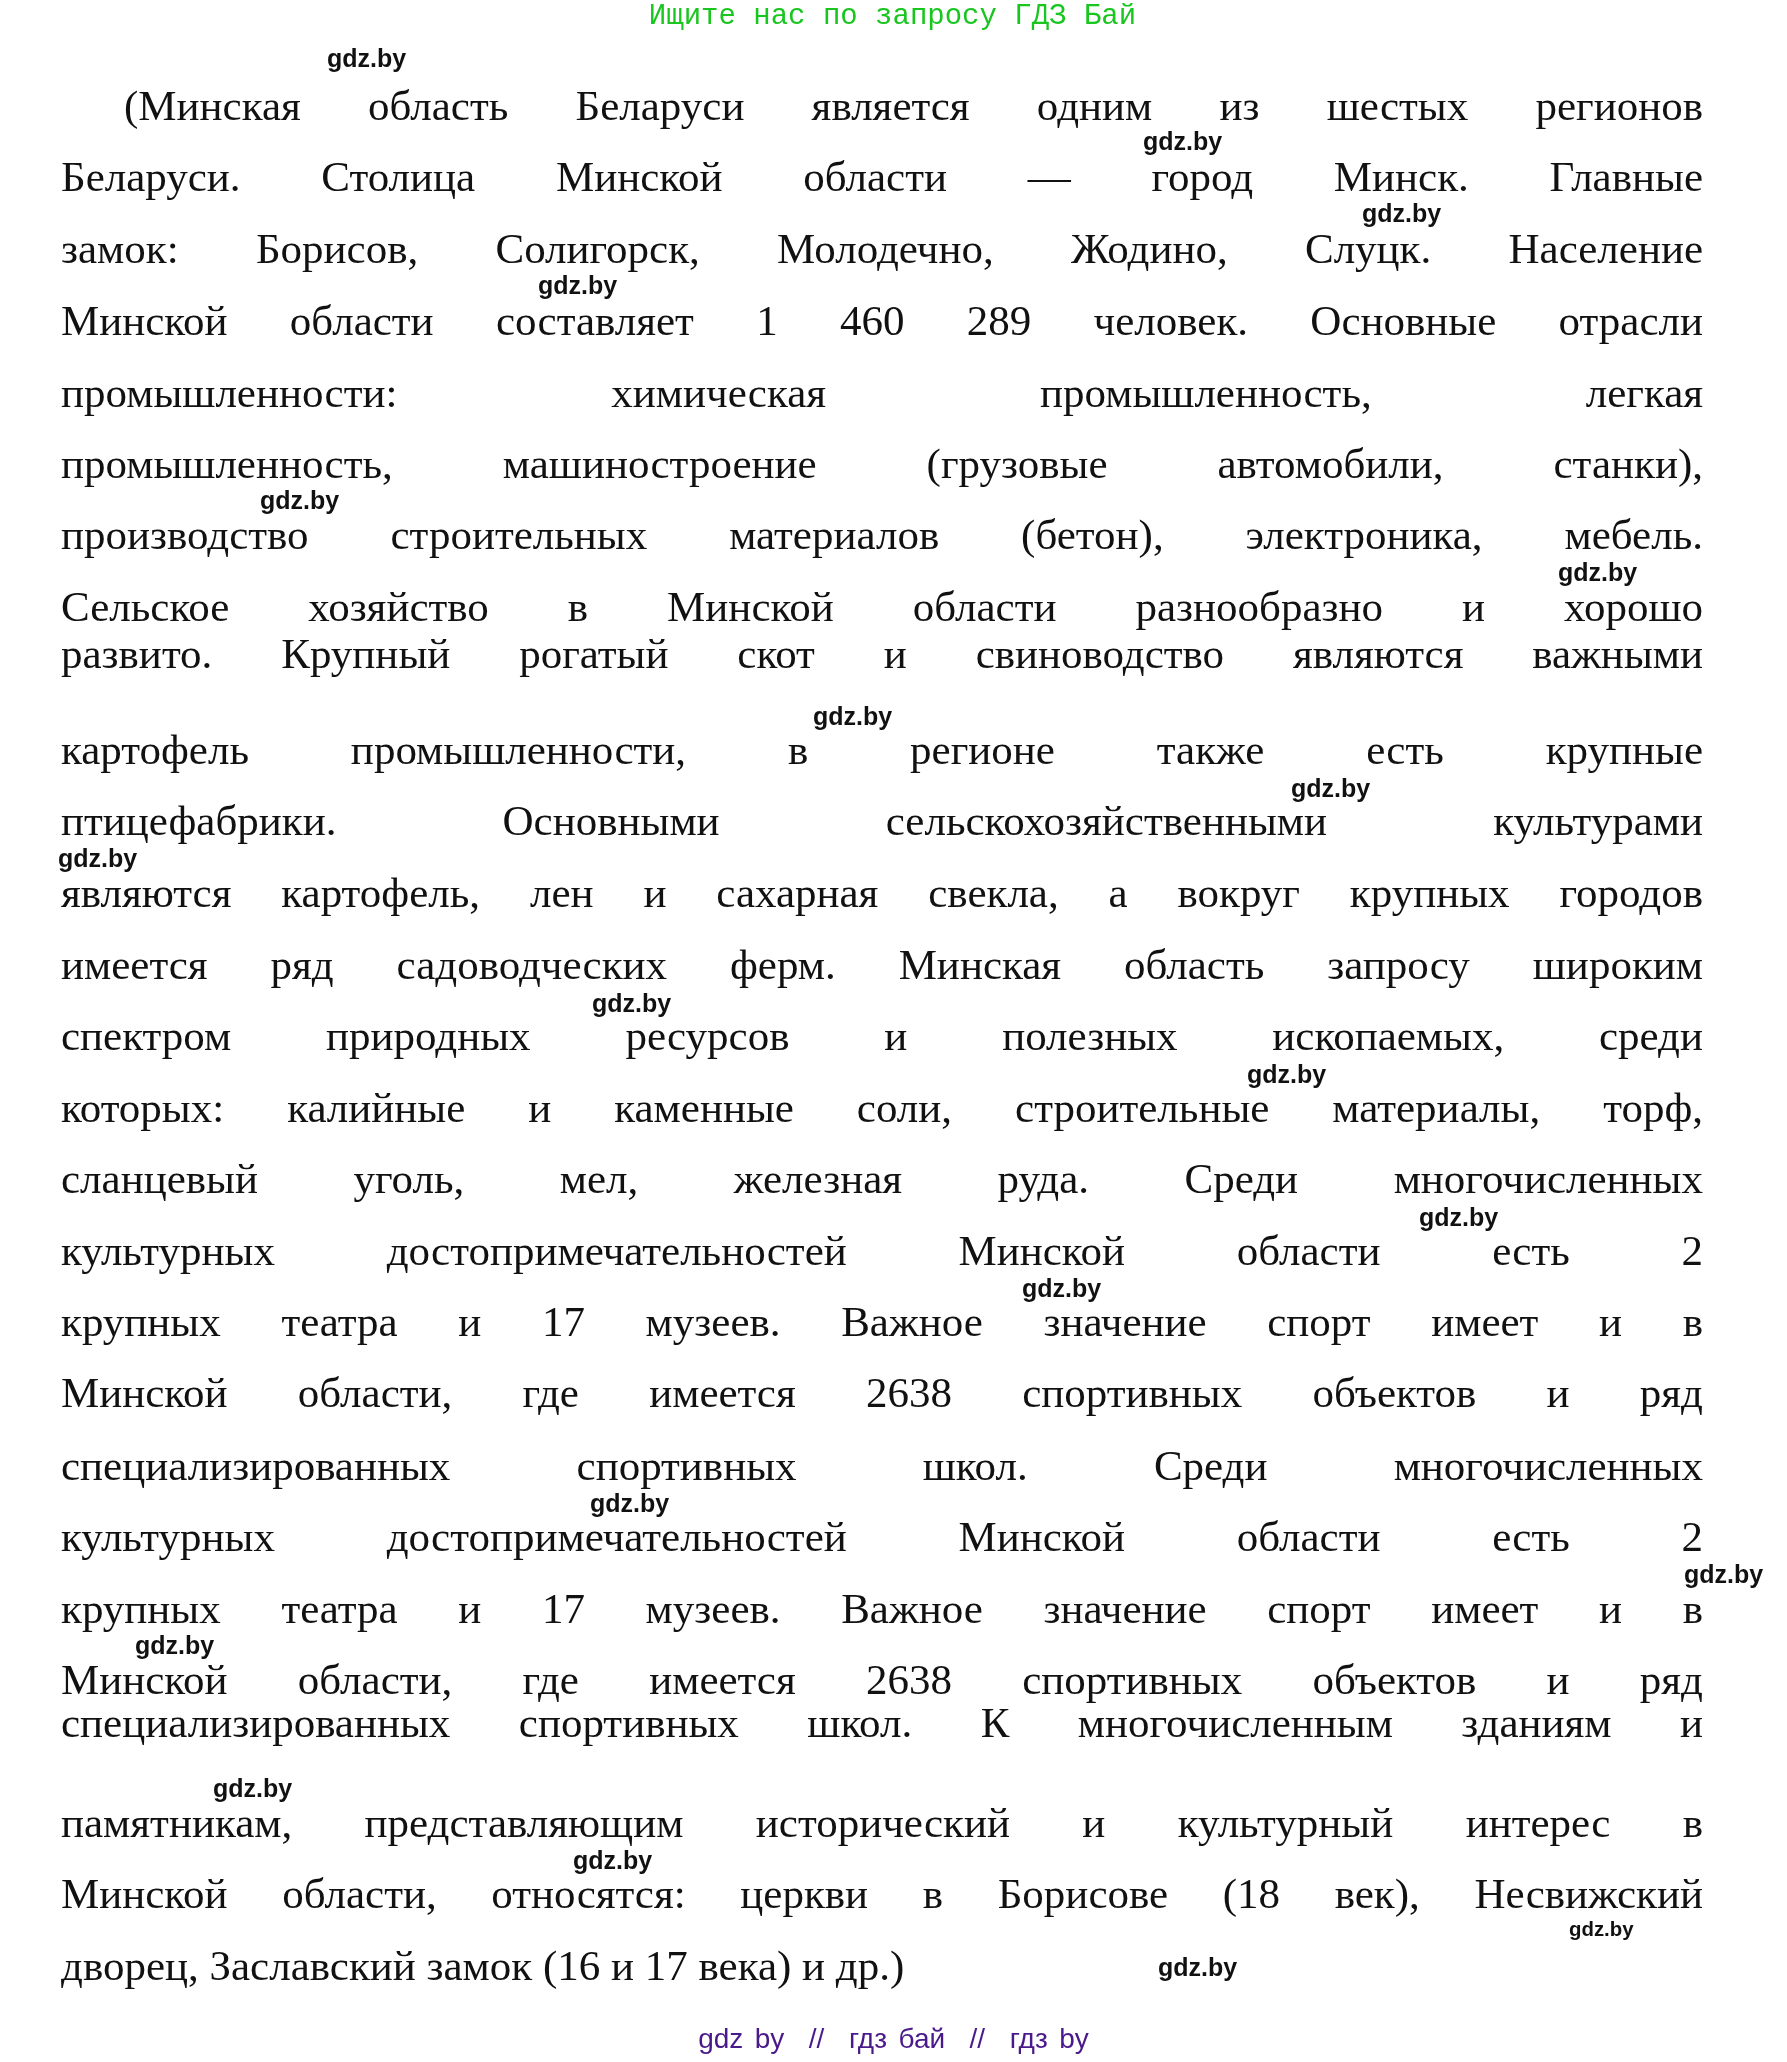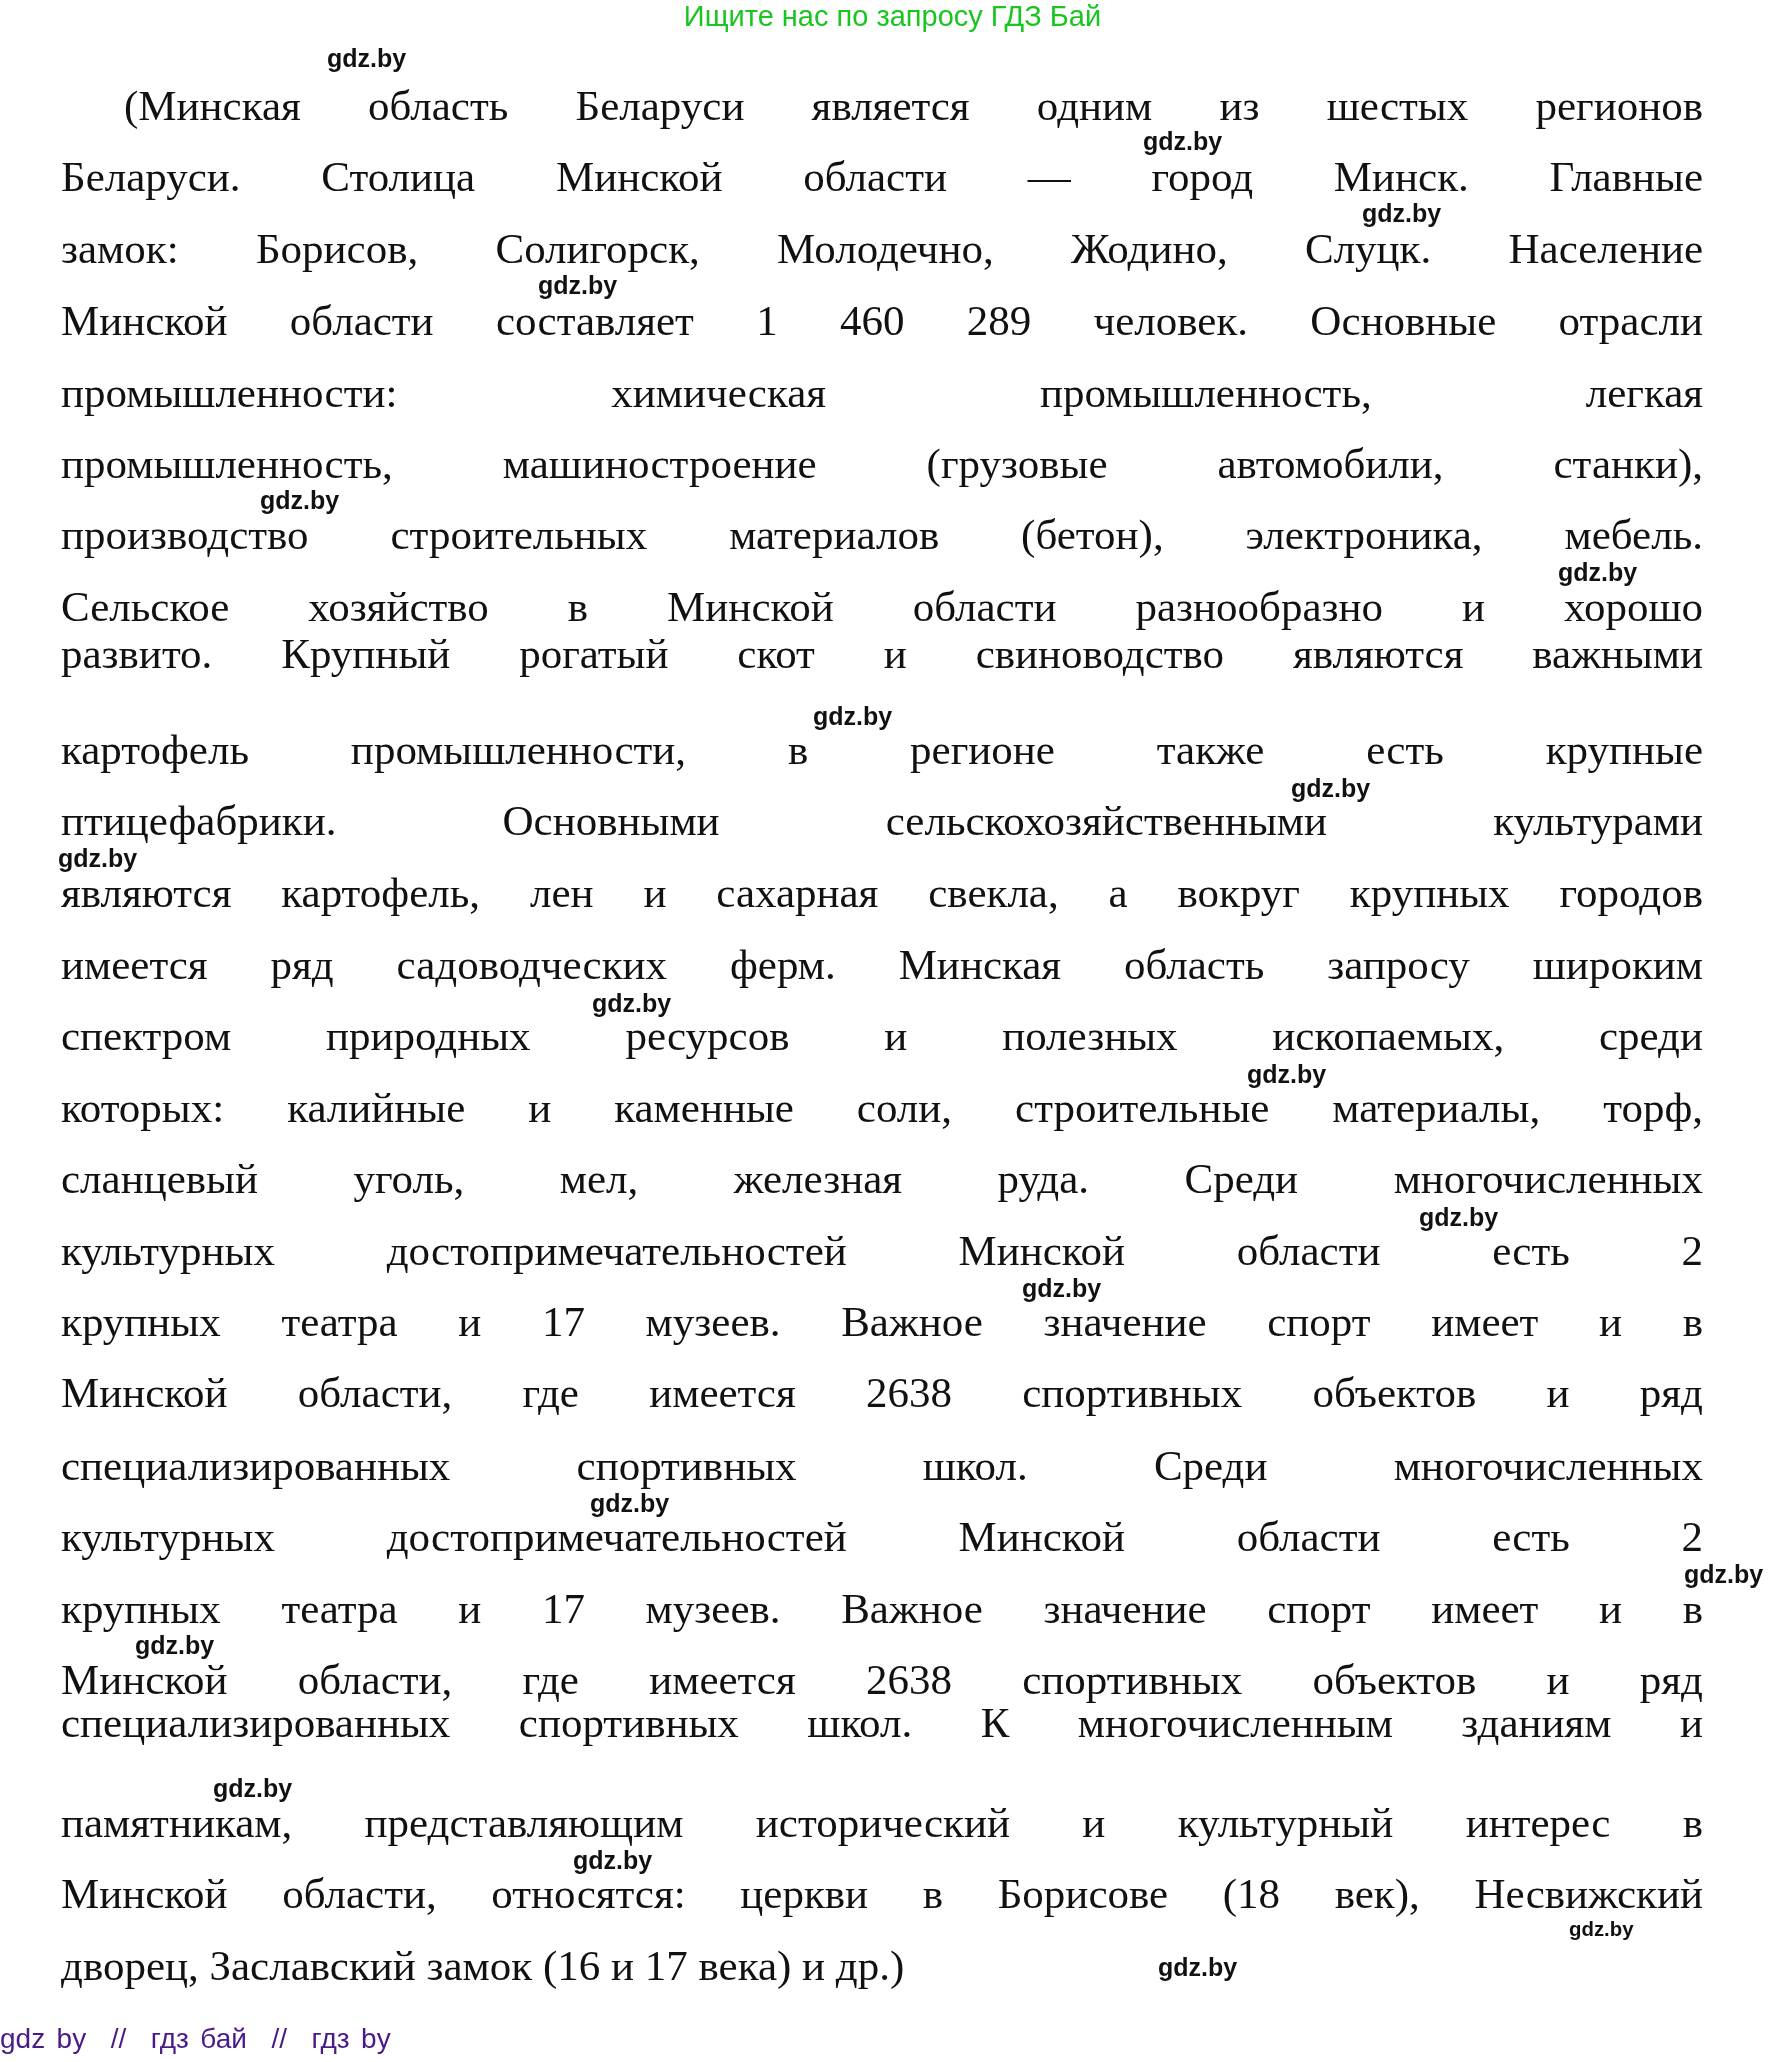--- a/index.html
+++ b/index.html
@@ -1,37 +1,37 @@
 <!DOCTYPE html>
 <html style="font-size:15px"><head>
 <meta charset="utf-8">
 <style>
   html, body { margin: 0; padding: 0; background: #ffffff; }
   body { width: 1787px; height: 2063px; position: relative; overflow: hidden; }
   .header {
     position: absolute; left: 0; width: 1785px; top: 0; height: 37px;
     text-align: center; color: #19c51f;
-    font-family: Liberation Sans, sans-serif; font-size: 29px; line-height: 33px;
+    font-family: Liberation Mono, monospace; font-size: 29px; line-height: 33px;
   }
   .text {
     position: absolute; left: 61px; width: 1642px;
     font-family: "Liberation Serif", serif; font-size: 43px; color: #111;
   }
   .line {
     position: absolute; left: 0; width: 1642px; height: 56px; line-height: 56px;
     white-space: nowrap; text-align: justify; text-align-last: justify;
   }
   .line.last { text-align-last: left; }
   .line.indent { padding-left: 63px; width: 1579px; }
   .wm {
     position: absolute; font-family: "Liberation Sans", sans-serif;
     font-size: 25px; color: #111; line-height: 28px; white-space: nowrap; font-weight: bold;
   }
   .footer {
-    position: absolute; left: 0; width: 1787px; top: 2022px; 
+    position: absolute; left: 0; width: 1787px; top: 2022px; text-align: center;
     font-family: "Liberation Sans", sans-serif; font-size: 28px; color: #4b1a8a;
     line-height: 33px; word-spacing: 3.7px;
   }
   .footer .sep { margin: 0 13px; }
 </style>
 </head>
 <body>
 
 <div class="header">Ищите нас по запросу ГДЗ Бай</div>
 

